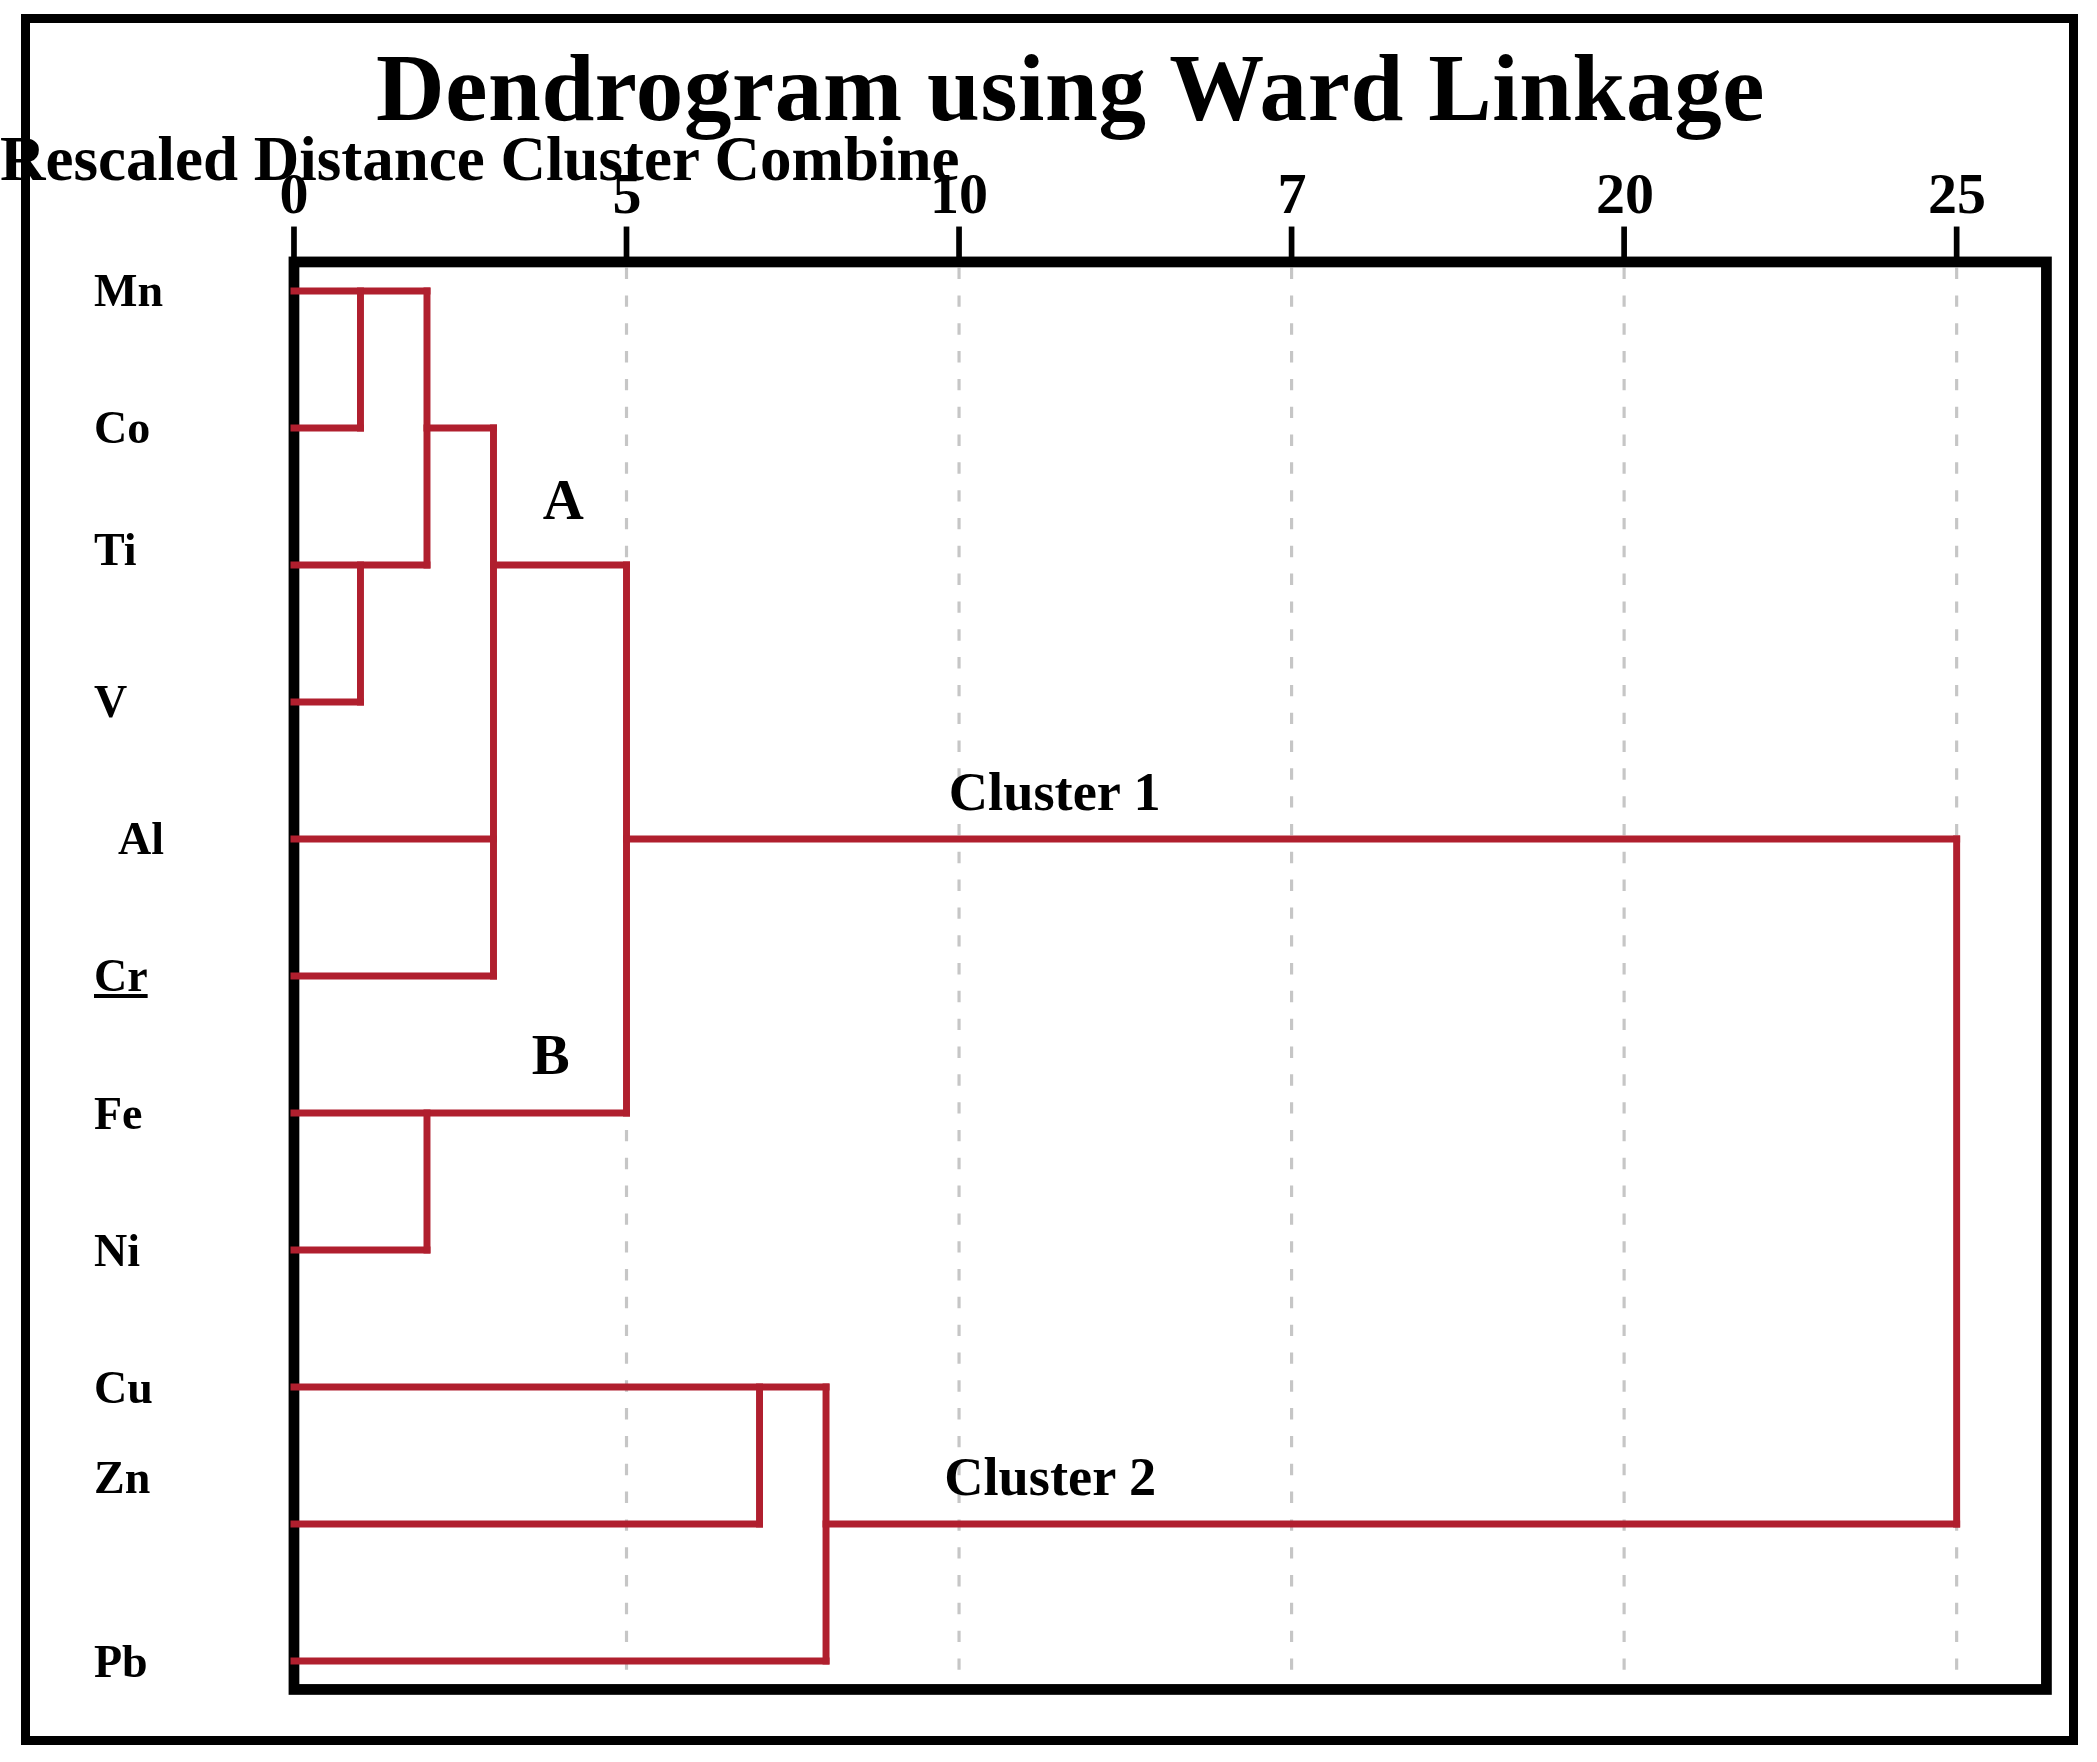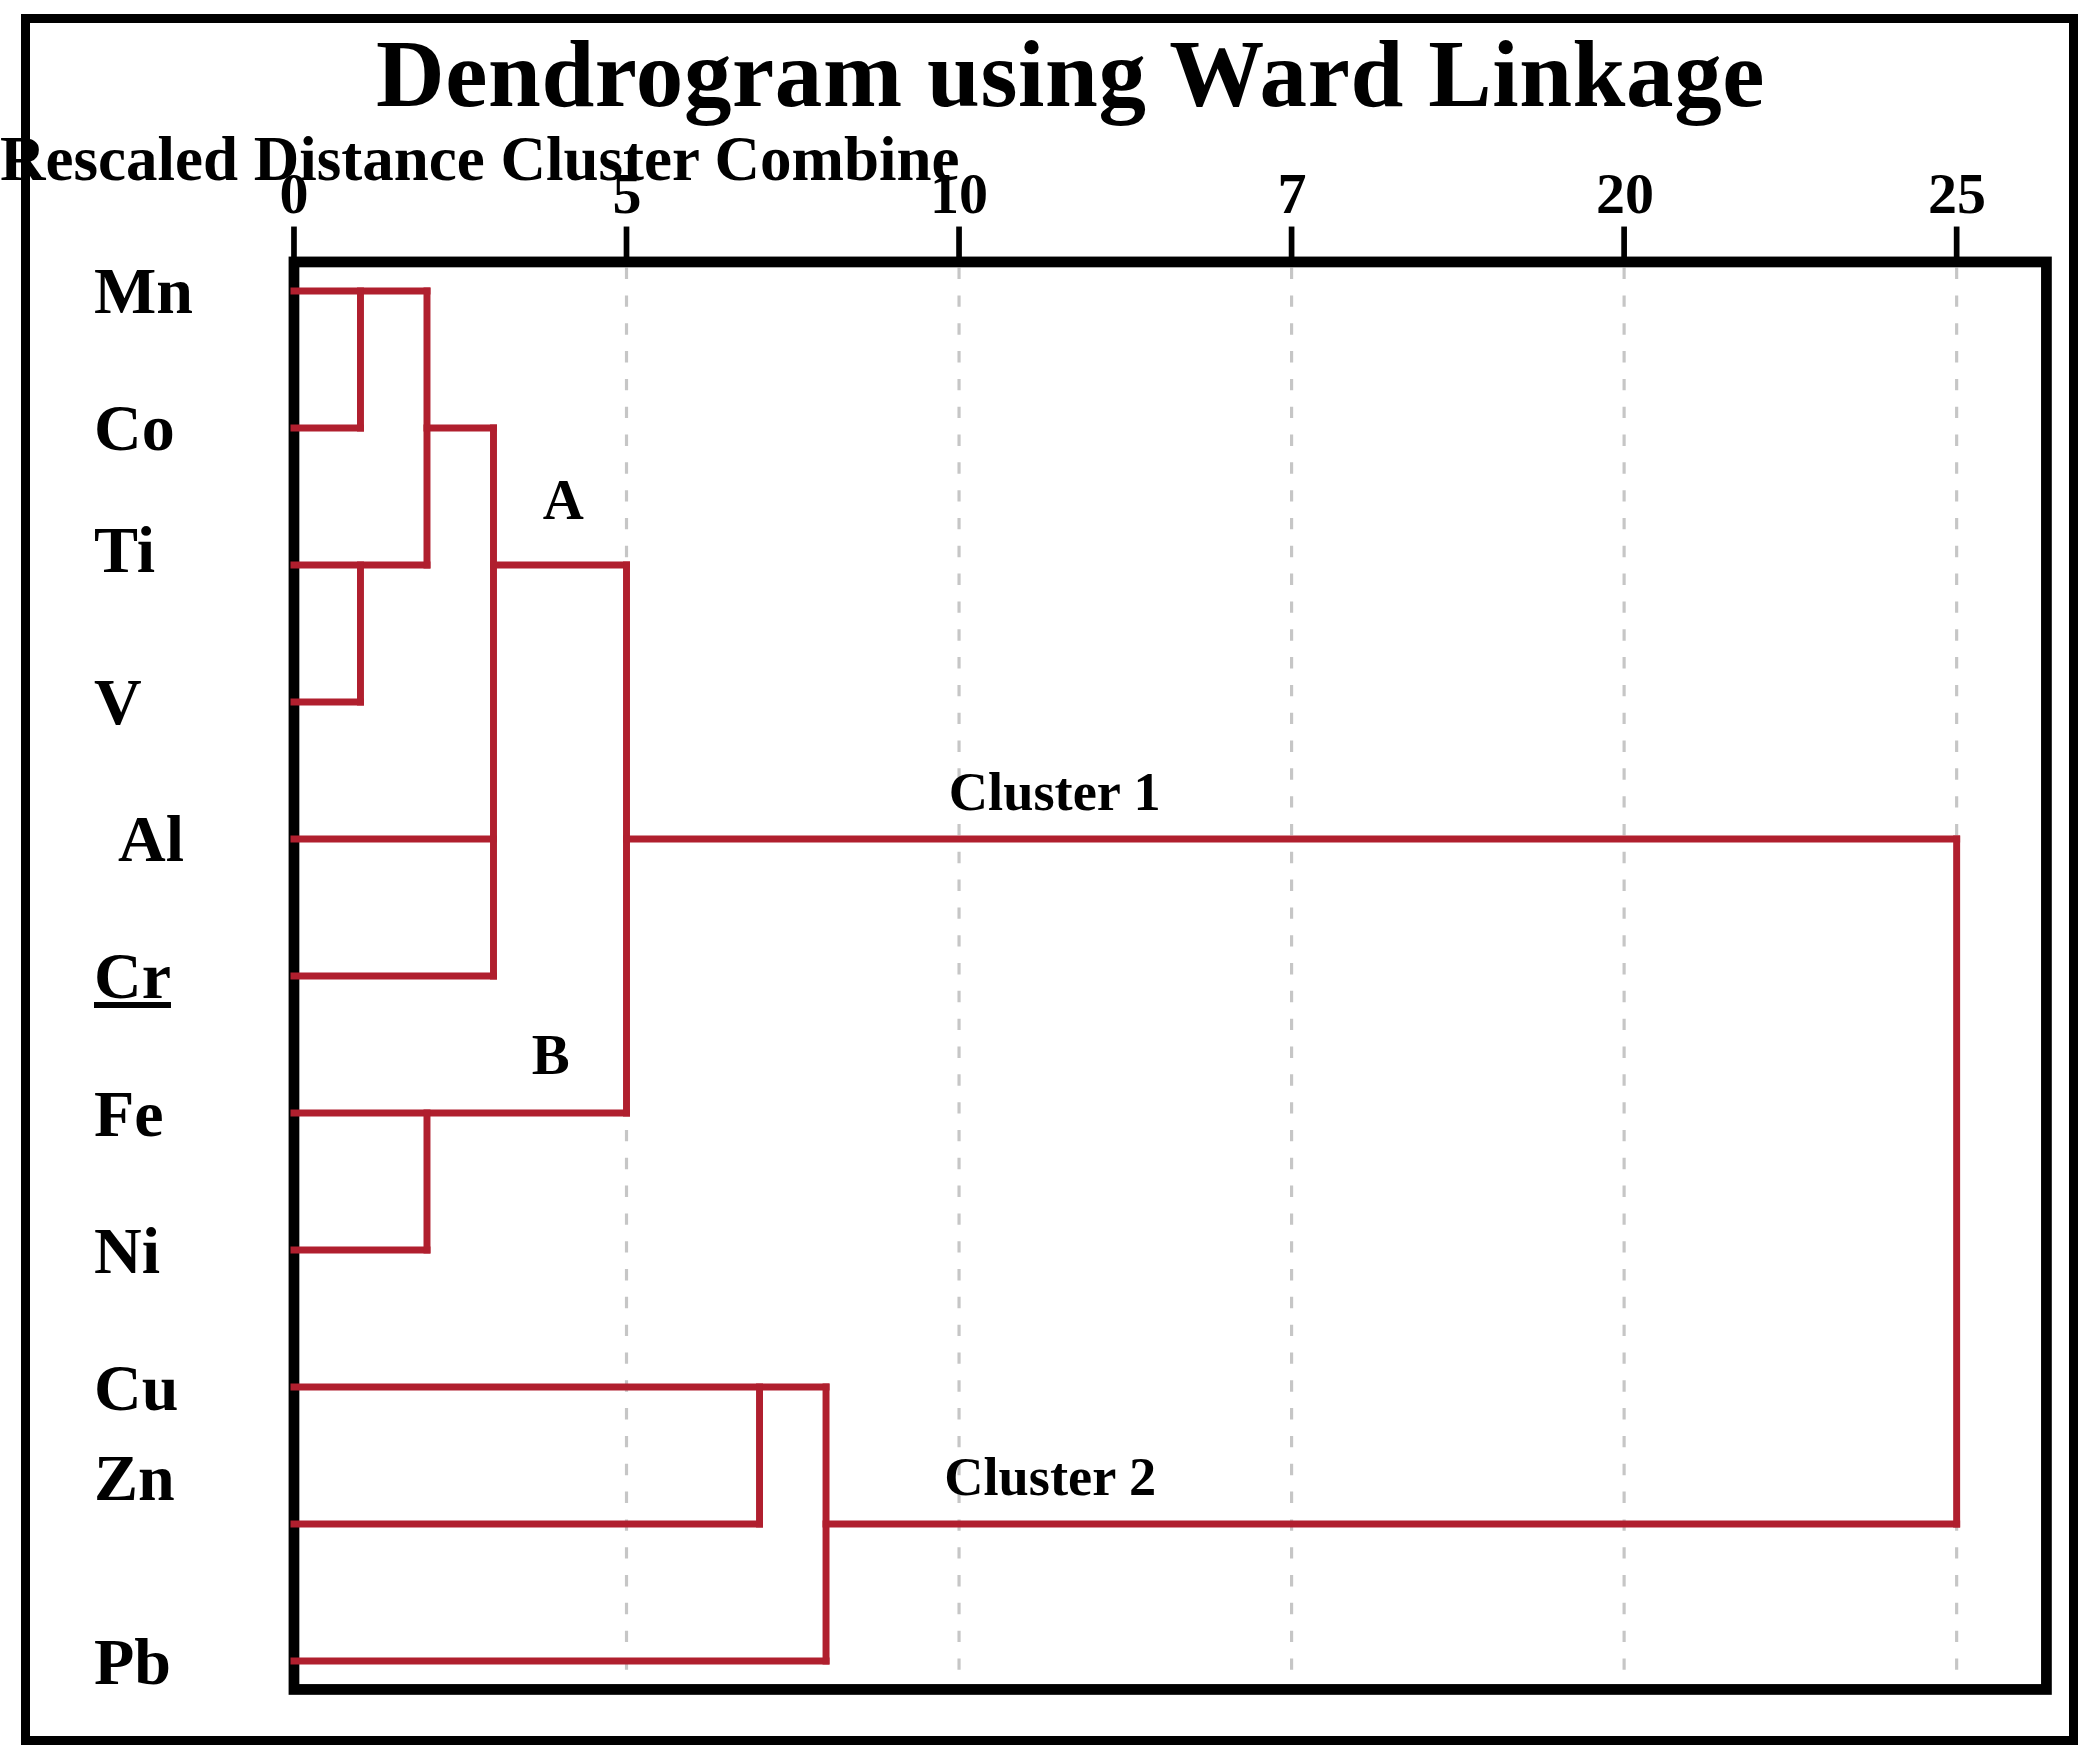--- a/index.html
+++ b/index.html
@@ -11,41 +11,41 @@
     color:#000;
     overflow:hidden;
   }
   .outer-frame{
     position:absolute;
     left:21px;top:14px;right:19px;bottom:17.7px;
     border:9.5px solid #000;
     pointer-events:none;
   }
   .chart-title{
-    position:absolute;left:0;right:0;top:24px;
+    position:absolute;left:0;right:0;top:38px;
     text-align:center;
     font-size:95px;font-weight:bold;line-height:101px;
     letter-spacing:0.6px;
     padding-left:44px;
   }
   .chart-subtitle{
     position:absolute;left:0;right:0;top:125px;
     text-align:left;
     font-size:63px;font-weight:bold;line-height:68px;
   }
   .tick-label{
     position:absolute;
     width:152px;top:163px;
     text-align:center;
     font-size:58px;font-weight:bold;line-height:61px;
   }
   .leaf-label{
     position:absolute;
     left:94px;width:190px;height:67px;
-    font-size:66px;font-weight:bold;line-height:67px;
+    font-size:46px;font-weight:bold;line-height:67px;
     text-align:left;
   }
   svg{position:absolute;left:0;top:0;}
   .annotation{
     font-family:"Liberation Serif","DejaVu Serif",serif;
     font-weight:bold;
   }
 </style>
 </head>
 <body>

